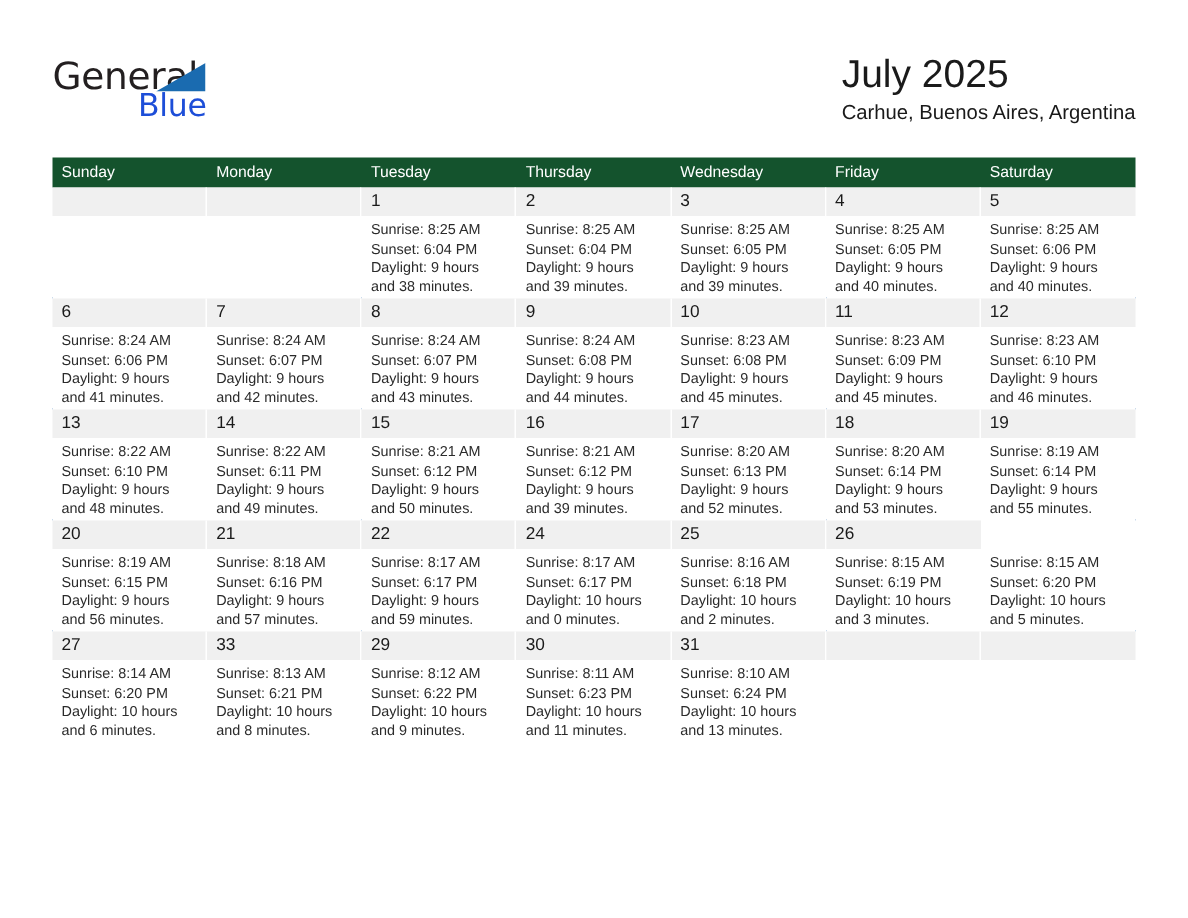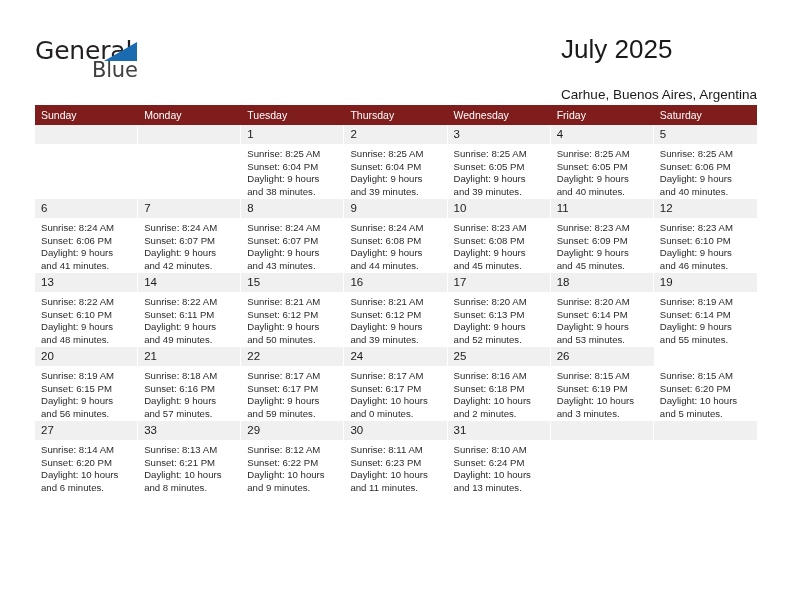--- a/index.html
+++ b/index.html
@@ -37,54 +37,54 @@
   }
   .logo-tri {
     position: absolute;
     left: 69px; top: 6px;
     width: 33px; height: 19px;
   }
   .logo-blue {
     position: absolute;
     left: 57px; top: 22px;
     font-size: 21px;
-    color: #404040;
+    color: #1d4ed8;
     letter-spacing: -0.2px;
     font-family: "DejaVu Sans", sans-serif;
   }
   .title-block {
     position: absolute;
     right: 35px; top: 34px;
     text-align: left;
   }
   .cal-title {
     font-size: 26px;
     color: #1a1a1a;
     line-height: 30px;
     white-space: nowrap;
   }
   .cal-location {
-    margin-top: 23px;
+    margin-top: 3px;
     font-size: 13.5px;
     color: #1a1a1a;
     line-height: 16px;
     white-space: nowrap;
   }
 
   
   .calendar {
     position: absolute;
     left: 35px; top: 105px;
     width: 722px;
   }
   .dow-row {
     display: flex;
     width: 722px;
     height: 20px;
-    background: #7f1d1d;
+    background: #14532d;
   }
   .dow-cell {
     width: 103.142857px;
     height: 20px;
     color: #ffffff;
     font-size: 10.5px;
     line-height: 20px;
     padding-left: 6px;
     white-space: nowrap;
     overflow: hidden;

